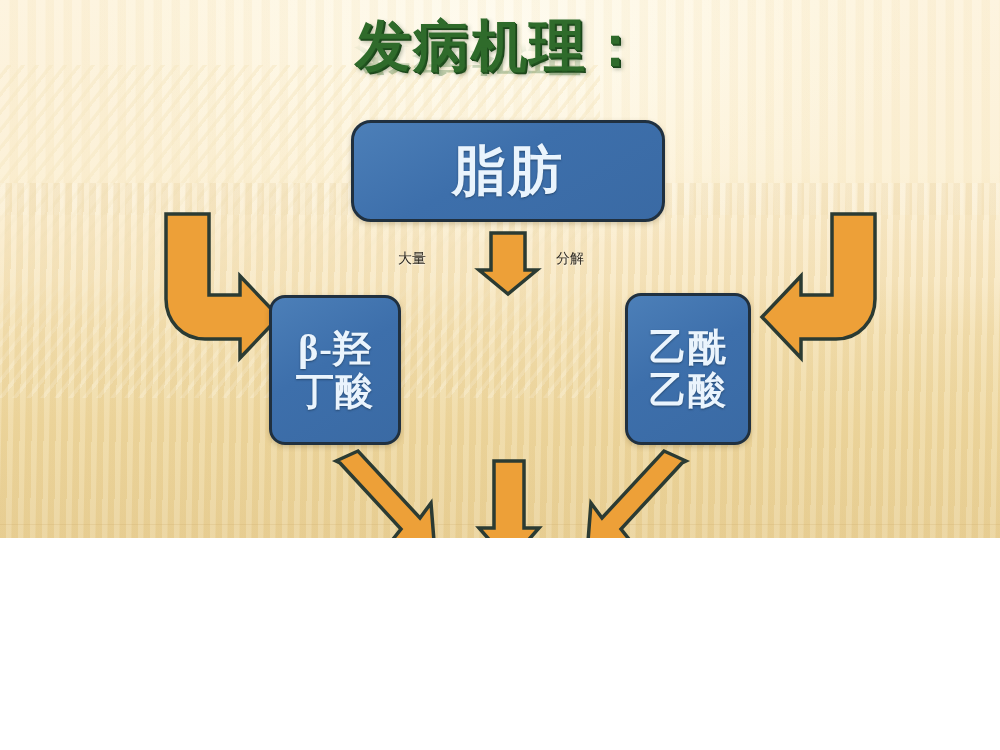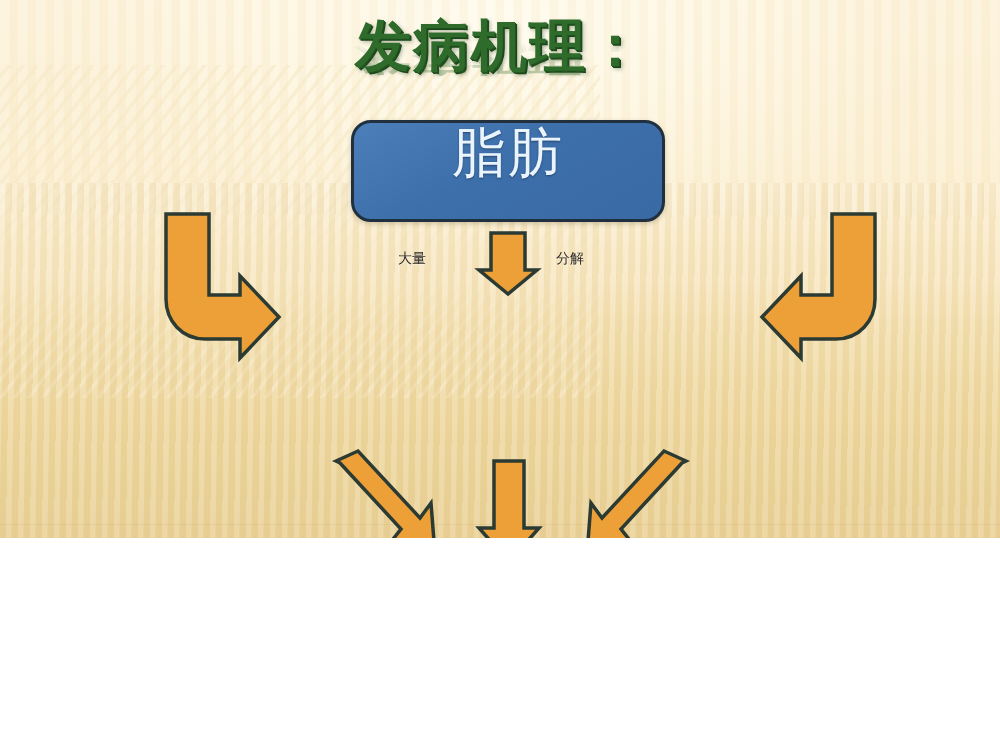--- a/index.html
+++ b/index.html
@@ -126,23 +126,25 @@
 
   
   .node {
     position: absolute;
     box-sizing: border-box;
     background: linear-gradient(150deg, #4c7fb8 0%, #3d6fab 45%, #3a6aa4 100%);
     border: 3px solid #20303f;
     border-radius: 16px;
     color: #eaf4fd;
     display: flex;
+    align-items: center;
     justify-content: center;
     text-align: center;
     box-shadow: 0 2px 5px rgba(90,70,30,0.25);
+    font-weight: bold;
   }
   .node-text {
     font-family: "Liberation Serif", "DejaVu Serif", serif;
     line-height: 1.12;
     text-shadow: 0 1px 2px rgba(20,40,60,0.55);
     white-space: pre-line;
   }
 
   #node-fat {
     left: 351px;
@@ -245,17 +247,25 @@
     <polygon class="arrow-shape" points="686,461 664,451 602,518 591,503 587,554 632,543 621,529 682,463"></polygon>
   </svg>
 
   <div class="node" id="node-fat">
     <span class="node-text">脂肪</span>
   </div>
 
   <div class="flow-label" id="label-daliang">大量</div>
   <div class="flow-label" id="label-fenjie">分解</div>
 
-
-
+  <div class="node" id="node-bhb">
+    <span class="node-text">β-羟
+丁酸</span>
+  </div>
+
+
+  <div class="node" id="node-aca">
+    <span class="node-text">乙酰
+乙酸</span>
+  </div>
 
 
 </div>
 
 </body></html>

